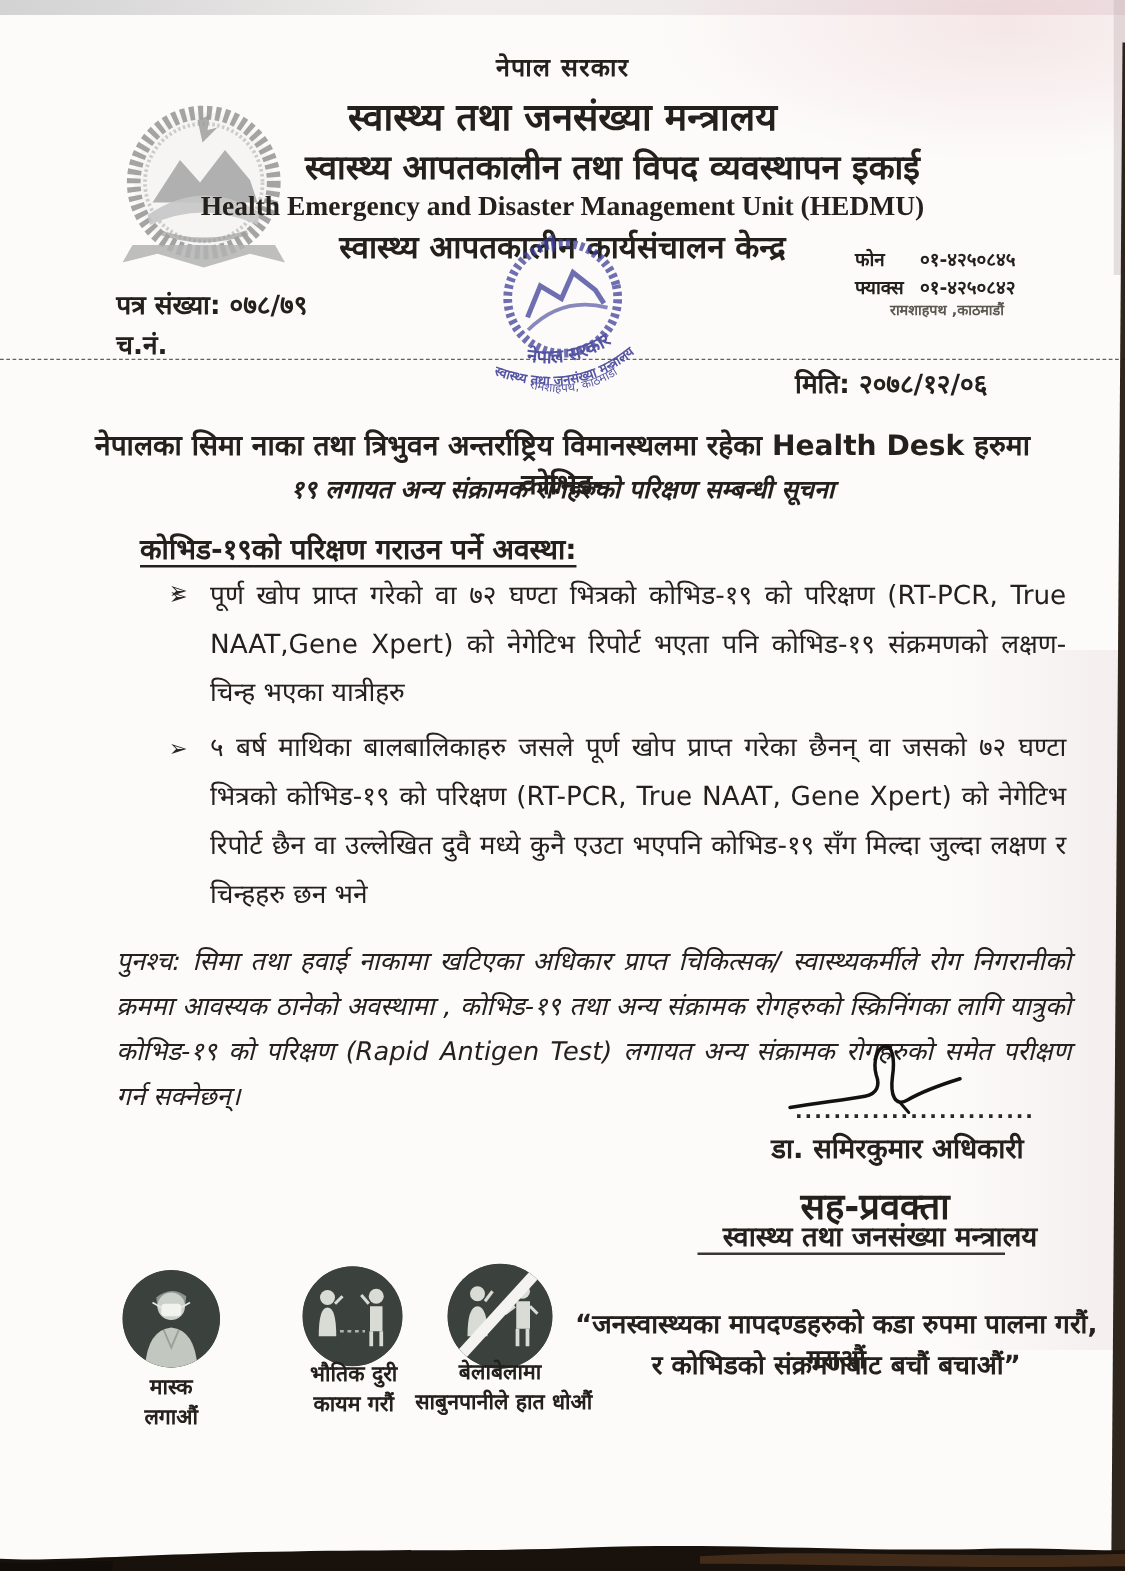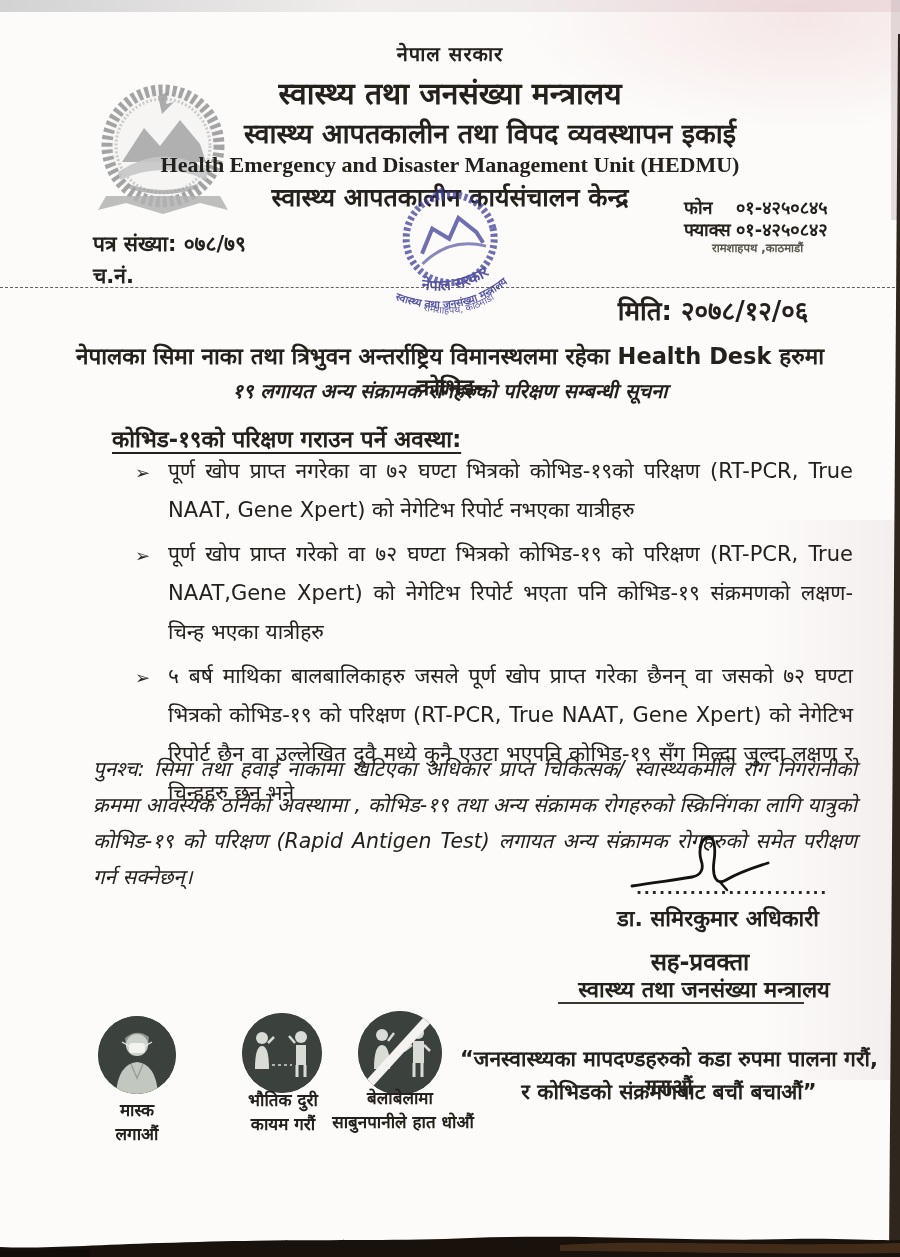--- a/index.html
+++ b/index.html
@@ -14,44 +14,44 @@
   .dev{font-family:"DejaVu Sans","Liberation Sans",sans-serif;}
   .eng{font-family:"Liberation Serif","DejaVu Serif",serif;}
   
   .gov-line{top:40px; font-size:20px; font-weight:600; letter-spacing:1px;}
   .ministry-line{top:72px; font-size:30px; font-weight:700;}
   .unitnp-line{top:114px; font-size:27px; font-weight:600;padding-left:40px;}
   .uniten-line{top:152px; font-size:22px; font-weight:700;}
   .centernp-line{top:179px; font-size:25px; font-weight:600;}
   .centeren-line{top:208px; font-size:18px; font-weight:700;}
   
-  .contact{left:684px; top:197px; font-size:18px; font-weight:600; line-height:22px; white-space:nowrap;}
+  .contact{left:684px; top:197px; font-size:15px; font-weight:600; line-height:22px; white-space:nowrap;}
   .contact .lbl{display:inline-block; min-width:52px;}
   .addr-small{left:712px; top:240px; font-size:11.5px; color:#5c5650; font-weight:600;}
   .ref-line{left:93px; top:229px; font-size:21px; font-weight:600;}
   .disp-line{left:93px; top:261px; font-size:21px; font-weight:600;}
   .web-line{left:438px; top:259px; font-size:15.5px; font-weight:700; white-space:nowrap;}
   .rule{left:0; top:287px; width:900px; border-top:1.6px dashed #4a4642; opacity:.85;}
-  .date-line{left:608px; top:292px; width:210px; text-align:center; font-size:26px; font-weight:700;}
+  .date-line{left:608px; top:292px; width:210px; text-align:center; font-size:21px; font-weight:700;}
   
   .subj1{top:340px; font-size:22.5px; font-weight:700; padding:0 55px; box-sizing:border-box;}
   .subj2{top:377px; font-size:20px; font-weight:700;font-style:italic;}
   .sec-head{left:112px; top:423px; font-size:22.5px; font-weight:700;
             text-decoration:underline; text-underline-offset:5px; text-decoration-thickness:2px;}
   
   .bullets{left:135px; top:452px; width:718px; margin:0; padding:0; list-style:none;}
   .bullets li{position:relative; padding-left:33px; margin-bottom:5px;
               font-size:21px; line-height:39px; text-align:justify; font-weight:500;}
   .bullets li .arrow{position:absolute; left:0; top:1px; font-size:18px; color:#2a2723;}
   .postscript{left:93px; top:751px; width:764px; font-size:20.5px; line-height:36px;
               font-style:italic; font-weight:500; text-align:justify;}
   
   .sig-dots{left:636px; top:879px; font-size:16px; letter-spacing:1.6px; color:#2a2723; font-weight:700;}
   .sig-name{left:592px; top:902px; width:252px; text-align:center; font-size:22px; font-weight:600;}
-  .sig-title{left:612px; top:944px; width:176px; text-align:center; font-size:24px; font-weight:600;}
+  .sig-title{left:612px; top:944px; width:176px; text-align:center; font-size:29px; font-weight:600;}
   .sig-org{left:570px; top:973px; width:268px; text-align:center; font-size:22px; font-weight:600;}
   .org-underline{left:558px; top:1002px; width:246px; height:2px; background:#3a3733;}
   
   .circle-icon{border-radius:50%; background:#3b423e; overflow:hidden;}
   .ic1{left:98px;  top:1016px; width:78px; height:78px;}
   .ic2{left:242px; top:1013px; width:80px; height:80px;}
   .ic3{left:358px; top:1011px; width:84px; height:84px;}
   .icap{font-size:17px; font-weight:700; text-align:center; line-height:24px;}
   .cap1a{left:96px;  top:1098px; width:82px;}
   .cap1b{left:96px;  top:1122px; width:82px;}
@@ -129,21 +129,20 @@
   <div class="abs date-line dev">मिति: २०७८/१२/०६</div>
 
   <div class="abs ctr subj1 dev">नेपालका सिमा नाका तथा त्रिभुवन अन्तर्राष्ट्रिय विमानस्थलमा रहेका Health Desk हरुमा कोभिड-</div>
   <div class="abs ctr subj2 dev">१९ लगायत अन्य संक्रामक रोगहरुको परिक्षण सम्बन्धी सूचना</div>
 
   <div class="abs sec-head dev">कोभिड-१९को परिक्षण गराउन पर्ने अवस्था:</div>
 
   <ul class="abs bullets">
     <li>
       <span class="arrow">➢</span>
-      <span>पूर्ण खोप प्राप्त नगरेका वा ७२ घण्टा भित्रको कोभिड-१९को परिक्षण (RT-PCR, True NAAT, Gene Xpert) को नेगेटिभ रिपोर्ट नभएका यात्रीहरु</span>
     </li>
     <li>
       <span class="arrow">➢</span>
       <span>पूर्ण खोप प्राप्त गरेको वा ७२ घण्टा भित्रको कोभिड-१९ को परिक्षण (RT-PCR, True NAAT,Gene Xpert) को नेगेटिभ रिपोर्ट भएता पनि कोभिड-१९ संक्रमणको लक्षण- चिन्ह भएका यात्रीहरु</span>
     </li>
     <li>
       <span class="arrow">➢</span>
       <span>५ बर्ष माथिका बालबालिकाहरु जसले पूर्ण खोप प्राप्त गरेका छैनन् वा जसको ७२ घण्टा भित्रको कोभिड-१९ को परिक्षण (RT-PCR, True NAAT, Gene Xpert) को नेगेटिभ रिपोर्ट छैन वा उल्लेखित दुवै मध्ये कुनै एउटा भएपनि कोभिड-१९ सँग मिल्दा जुल्दा लक्षण र चिन्हहरु छन भने</span>
     </li>
   </ul>

